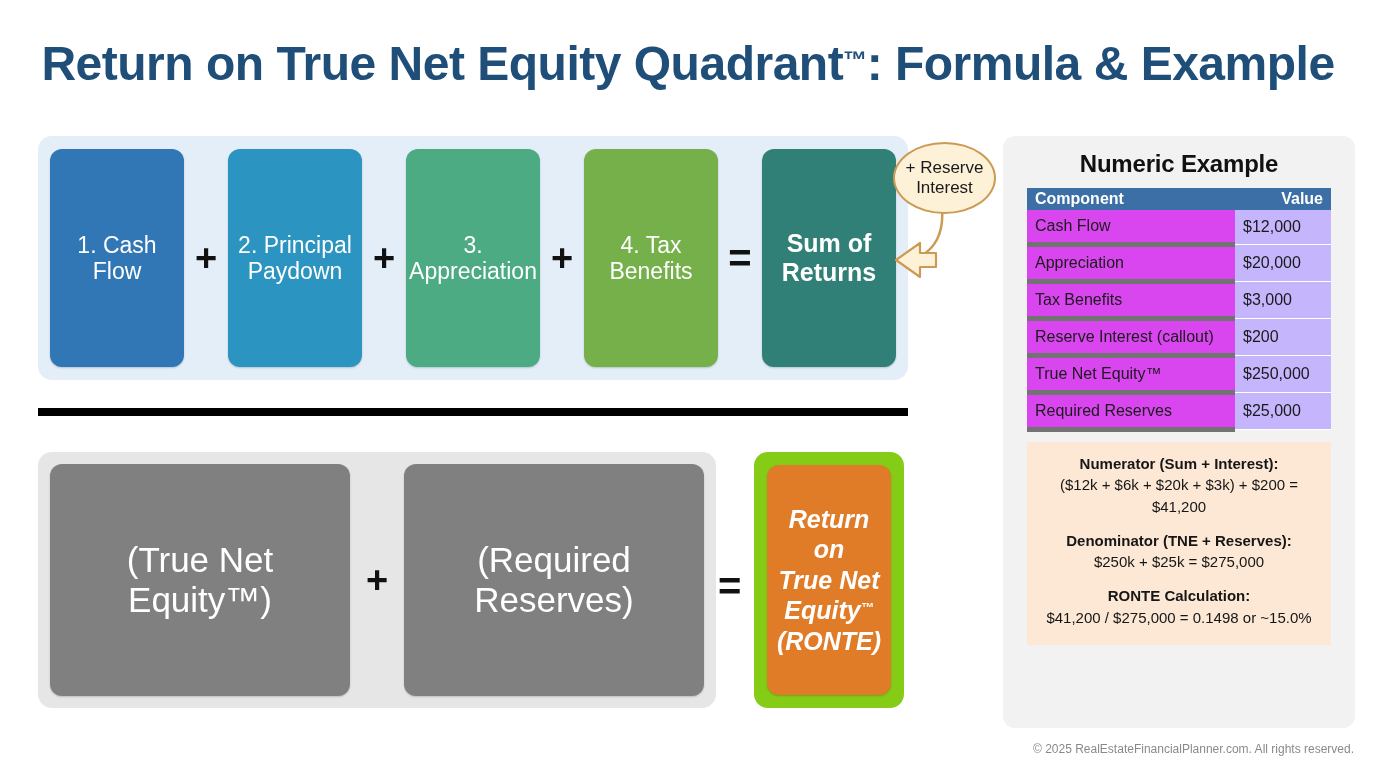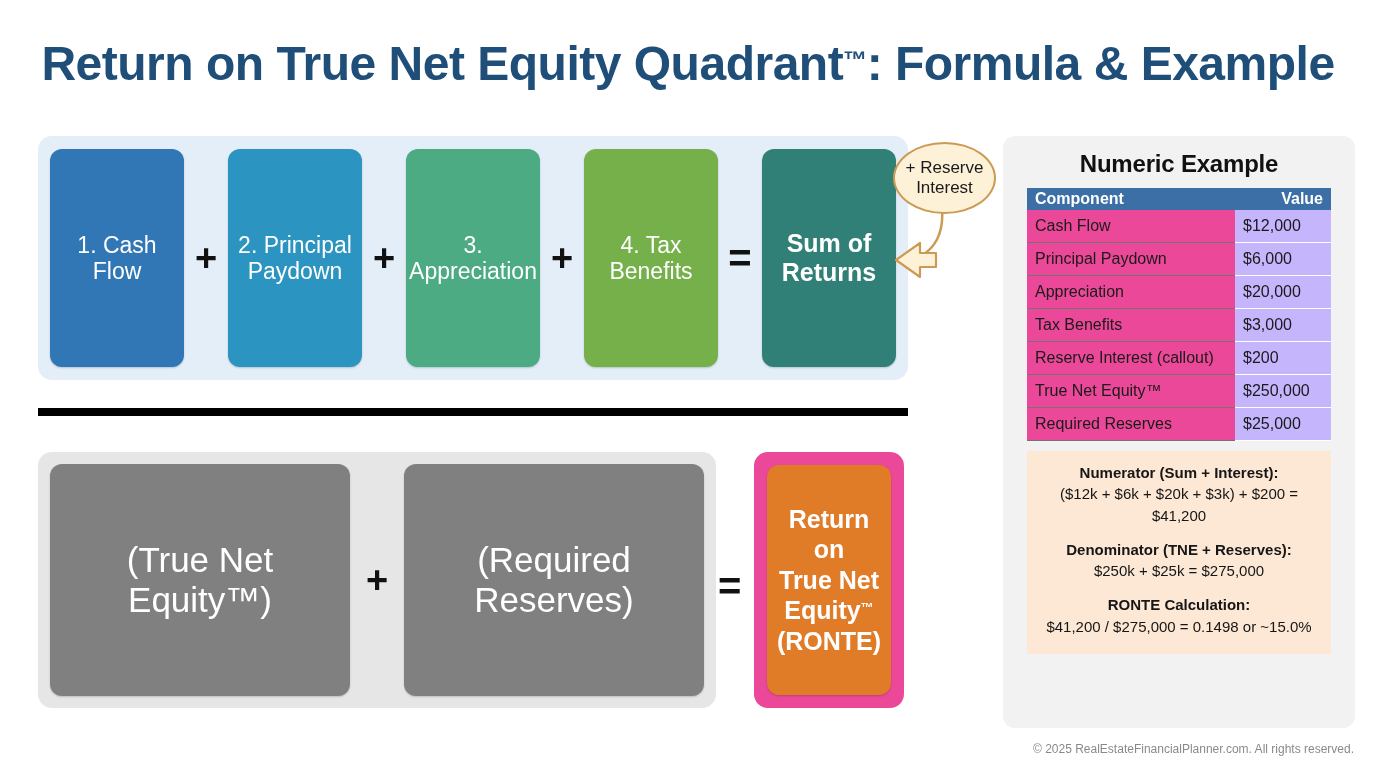--- a/index.html
+++ b/index.html
@@ -82,23 +82,23 @@
   .card-gray {
     background: #808080; width: 300px; height: 232px;
     font-size: 35px; color: #ffffff;
   }
   .op-outside {
     position: absolute; font-size: 40px; font-weight: bold; color: #111;
   }
   .band-ronte {
     position: absolute; left: 754px; top: 452px;
     width: 150px; height: 256px;
-    background: #ec4899;
+    background: #84cc16;
     border-radius: 14px;
-    display: flex; align-items: center; justify-content: center;
+    display: flex; align-items: center; justify-content: center; font-style: italic;
   }
   .card-orange {
     background: #e07b28; width: 124px; height: 230px;
     font-size: 25px; font-weight: bold; color: #ffffff; line-height: 1.22;
     padding: 6px;
   }
   .tmsm { font-size: 13px; vertical-align: 7px; }
 
   
   .panel {
@@ -113,21 +113,21 @@
     color: #111; margin-bottom: 10px; letter-spacing: -0.2px;
   }
   table.numeric { width: 100%; border-collapse: collapse; }
   table.numeric th {
     background: #3c6fa5; color: #ffffff; font-size: 16px; font-weight: bold;
     padding: 2px 8px; text-align: left;
   }
   table.numeric th.val { text-align: right; width: 96px; }
   table.numeric td {
     font-size: 16px; color: #1a1a1a; padding: 7px 8px;
-    background: #ec4899; border-bottom: 1px solid #737373;
+    background: #d946ef; border-bottom: 5px solid #737373;
   }
   table.numeric td.val {
     background: #c4b5fd; border-bottom: 1px solid #ffffff; margin-top: 36px;
   }
   .notes {
     background: #fce8d5; margin-top: 10px; padding: 11px 12px 12px 12px;
     font-size: 15px; color: #161616; line-height: 1.42;
   }
   .notes b { font-weight: bold; }
   .notes .grp { margin-bottom: 13px; text-align: center; }
@@ -212,24 +212,20 @@
           <th>Component</th>
           <th class="val">Value</th>
         </tr>
       </thead>
       <tbody>
         <tr>
           <td>Cash Flow</td>
           <td class="val">$12,000</td>
         </tr>
         <tr>
-          <td>Principal Paydown</td>
-          <td class="val">$6,000</td>
-        </tr>
-        <tr>
           <td>Appreciation</td>
           <td class="val">$20,000</td>
         </tr>
         <tr>
           <td>Tax Benefits</td>
           <td class="val">$3,000</td>
         </tr>
         <tr>
           <td>Reserve Interest (callout)</td>
           <td class="val">$200</td>

